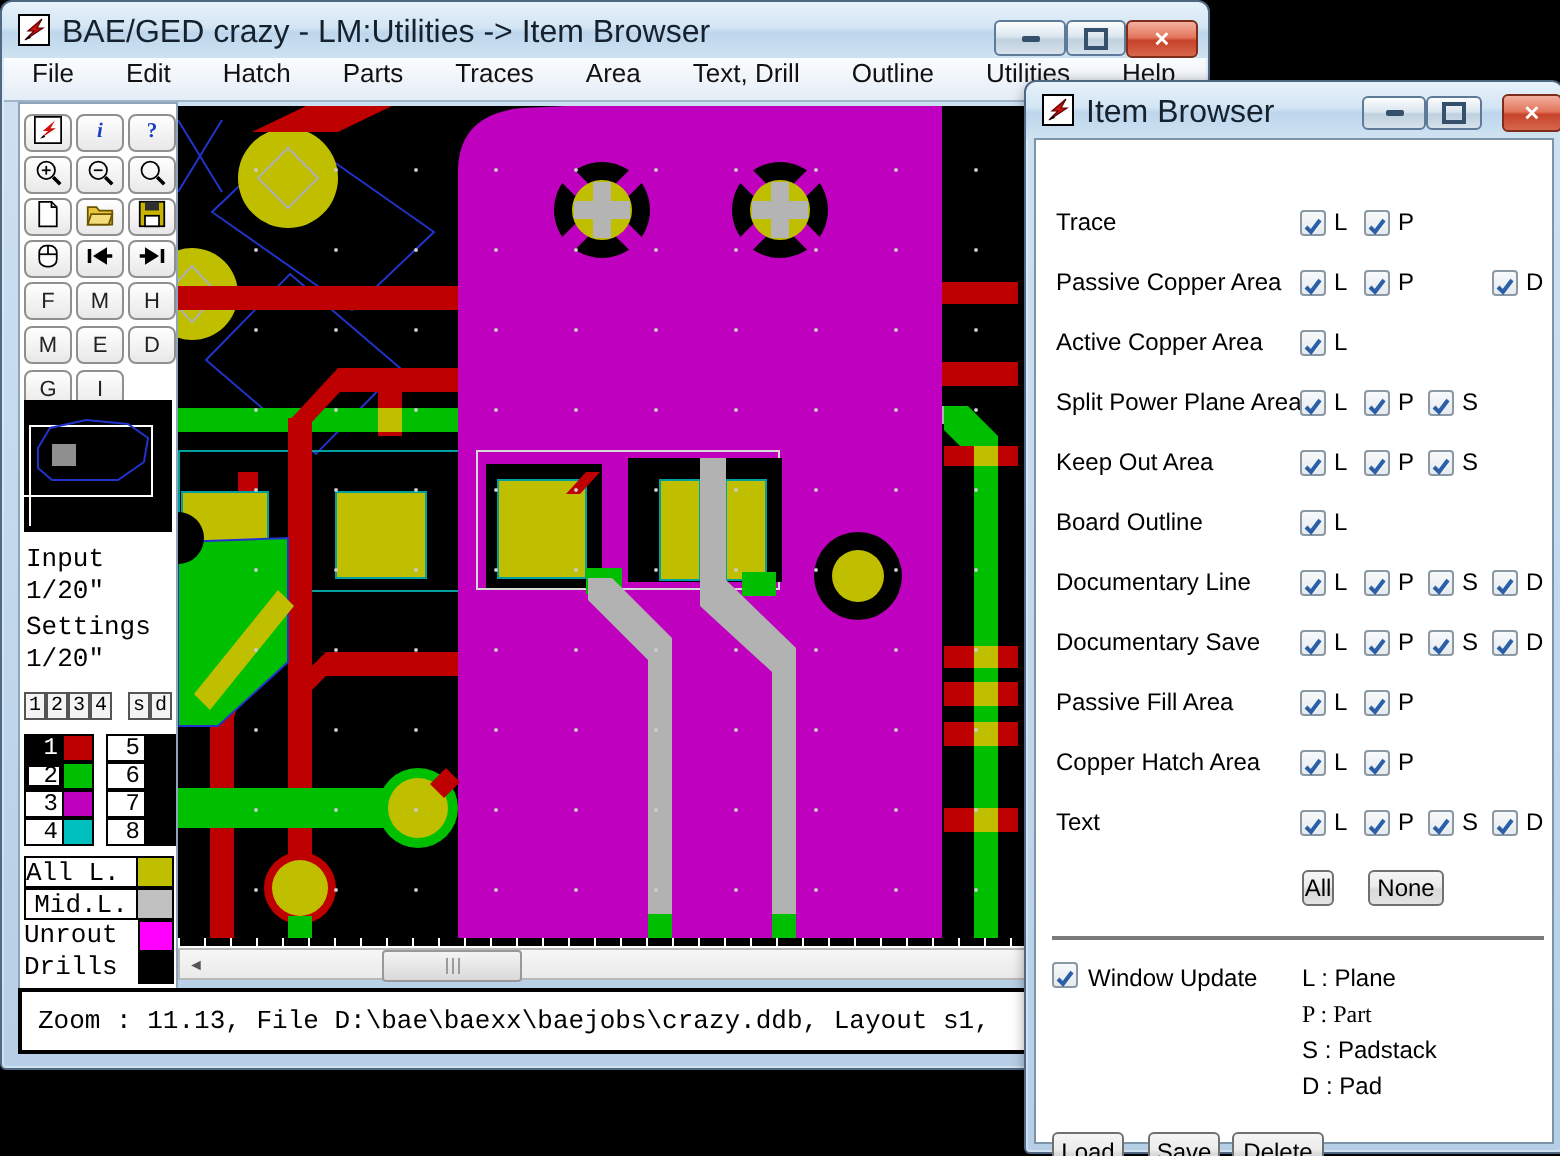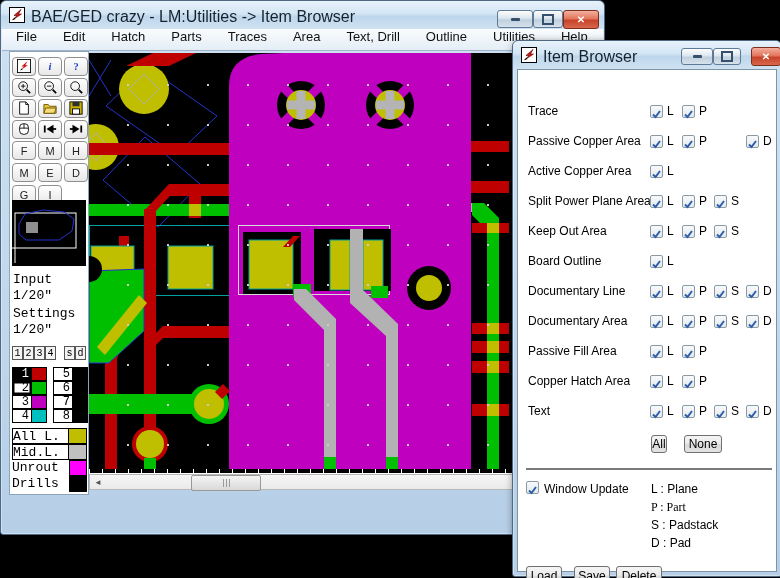--- a/index.html
+++ b/index.html
@@ -264,21 +264,21 @@
             <div class="palnum">8</div>
             <div class="palsw" style="background: rgb(0, 0, 0);"></div>
           </div>
         </div>
       <div id="layers">
           <div class="layrow">
             <div class="laylab" style="border: 1px solid rgb(0, 0, 0);">All L.</div>
             <div class="laysw" style="background: rgb(191, 191, 0); border-top: 1px solid rgb(0, 0, 0); border-right: 1px solid rgb(0, 0, 0); border-bottom: 1px solid rgb(0, 0, 0); border-left: none; border-image: initial;"></div>
           </div>
           <div class="layrow">
-            <div class="laylab" style="border: 1px solid rgb(0, 0, 0);">Mid.L.</div>
+            <div class="laylab" style="border: 1px solid rgb(0, 0, 0); text-align: center;">Mid.L.</div>
             <div class="laysw" style="background: rgb(192, 192, 192); border-top: 1px solid rgb(0, 0, 0); border-right: 1px solid rgb(0, 0, 0); border-bottom: 1px solid rgb(0, 0, 0); border-left: none; border-image: initial;"></div>
           </div>
           <div class="layrow">
             <div class="laylab">Unrout</div>
             <div class="laysw" style="background: rgb(255, 0, 255); border: 1px solid rgb(0, 0, 0);"></div>
           </div>
           <div class="layrow">
             <div class="laylab">Drills</div>
             <div class="laysw" style="background: rgb(0, 0, 0); border: 1px solid rgb(0, 0, 0);"></div>
           </div>
@@ -419,20 +419,23 @@
     <div id="ruler"></div>
     <div id="hscroll">
       <div id="harrow">◄</div>
       <div id="hthumb">
           <i></i>
           <i></i>
           <i></i>
         </div>
     </div>
 
+    <div id="statusbar">
+      <span>Zoom : 11.13, File D:\bae\baexx\baejobs\crazy.ddb, Layout s1, </span>
+    </div>
   </div>
 
   <div class="win" id="dialog" style="left:512px;top:40px;width:268px;height:535px;">
     <div class="titlebar">
       <span class="appicon">
         <svg width="16" height="16" viewBox="0 0 16 16">
           <rect x="0.5" y="0.5" width="15" height="15" fill="#ffffff" stroke="#000"></rect>
           <path d="M3.5 13 L8 8.5 L5 8.5 L12 2.5 L9.5 7 L12.5 7 Z" fill="#cf1212" stroke="#5a0000" stroke-width="0.6"></path>
           <path d="M3.5 13 L6.5 12 L5.5 10.8 Z" fill="#000"></path>
         </svg>
@@ -517,21 +520,21 @@
             </svg></div>
           <span class="cbletter" style="left: 181px; top: 214px;">P</span>
           <div class="cb" style="left: 196px; top: 215px;"><svg width="11" height="11" viewBox="0 0 11 11">
               <path d="M2 5.5 L4.5 8 L9 2" stroke="#2b5fa8" stroke-width="2" fill="none"></path>
             </svg></div>
           <span class="cbletter" style="left: 213px; top: 214px;">S</span>
           <div class="cb" style="left: 228px; top: 215px;"><svg width="11" height="11" viewBox="0 0 11 11">
               <path d="M2 5.5 L4.5 8 L9 2" stroke="#2b5fa8" stroke-width="2" fill="none"></path>
             </svg></div>
           <span class="cbletter" style="left: 245px; top: 214px;">D</span>
-          <div class="dlabel" style="top: 244px;">Documentary Area</div>
+          <div class="dlabel" style="top: 244px;">Documentary Save</div>
           <div class="cb" style="left: 132px; top: 245px;"><svg width="11" height="11" viewBox="0 0 11 11">
               <path d="M2 5.5 L4.5 8 L9 2" stroke="#2b5fa8" stroke-width="2" fill="none"></path>
             </svg></div>
           <span class="cbletter" style="left: 149px; top: 244px;">L</span>
           <div class="cb" style="left: 164px; top: 245px;"><svg width="11" height="11" viewBox="0 0 11 11">
               <path d="M2 5.5 L4.5 8 L9 2" stroke="#2b5fa8" stroke-width="2" fill="none"></path>
             </svg></div>
           <span class="cbletter" style="left: 181px; top: 244px;">P</span>
           <div class="cb" style="left: 196px; top: 245px;"><svg width="11" height="11" viewBox="0 0 11 11">
               <path d="M2 5.5 L4.5 8 L9 2" stroke="#2b5fa8" stroke-width="2" fill="none"></path>

